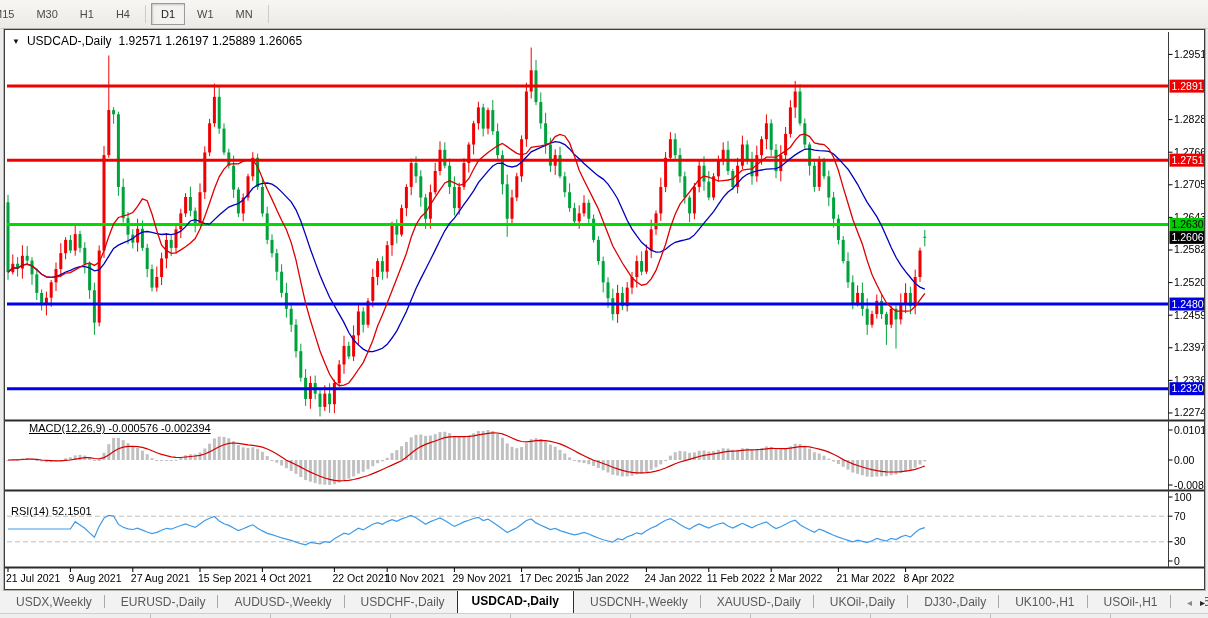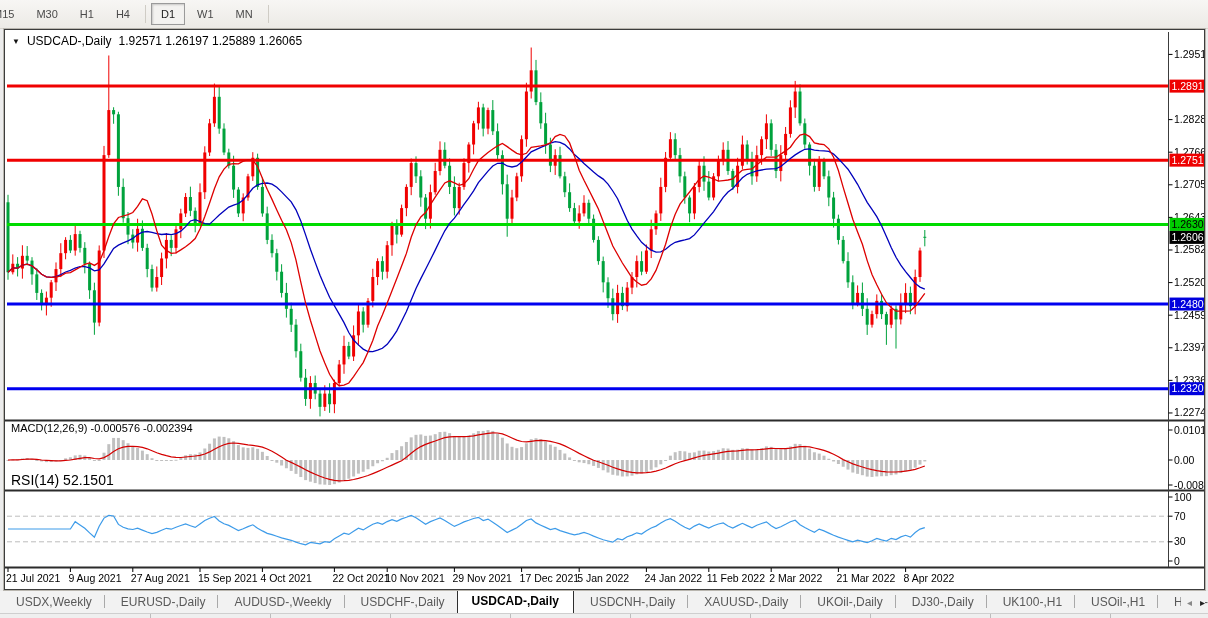--- a/index.html
+++ b/index.html
@@ -29,22 +29,22 @@
   .chart-window{
     position:absolute;left:4px;top:29px;width:1199px;height:559px;
     background:#ffffff;border:1px solid #3c3c3c;box-shadow:0 0 0 1px #b9b6af;
   }
   .chart-window svg{position:absolute;left:0;top:0;}
   .overlay-label{
     position:absolute;color:#000;white-space:pre;pointer-events:none;
   }
   .chart-title{left:7px;top:4px;font-size:12px;display:flex;align-items:center;gap:7px;}
   .chart-title .tri{font-size:8px;color:#111;}
-  .macd-label{left:6px;top:392px;font-size:11px;}
-  .rsi-label{left:6px;top:442px;font-size:14px;}
+  .macd-label{left:24px;top:392px;font-size:11px;text-decoration:underline;}
+  .rsi-label{left:6px;top:475px;font-size:11px;}
   
   .tabbar{
     position:absolute;left:0;top:591px;width:1208px;height:22px;
     background:#f2f2f2;display:flex;align-items:flex-end;overflow:hidden;
   }
   .tab{
     font-size:12px;color:#595959;padding:3px 12px 4px 16px;white-space:nowrap;
     cursor:default;
   }
   .tab.active{
@@ -782,21 +782,21 @@
 
 <div class="tabbar" id="tabbar">
     <div class="tab">USDX,Weekly</div>
     <div class="tab-sep"></div>
     <div class="tab">EURUSD-,Daily</div>
     <div class="tab-sep"></div>
     <div class="tab">AUDUSD-,Weekly</div>
     <div class="tab-sep"></div>
     <div class="tab">USDCHF-,Daily</div>
     <div class="tab active">USDCAD-,Daily</div>
-    <div class="tab">USDCNH-,Daily</div>
+    <div class="tab">USDCNH-,Weekly</div>
     <div class="tab-sep"></div>
     <div class="tab">XAUUSD-,Daily</div>
     <div class="tab-sep"></div>
     <div class="tab">UKOil-,Daily</div>
     <div class="tab-sep"></div>
     <div class="tab">DJ30-,Daily</div>
     <div class="tab-sep"></div>
     <div class="tab">UK100-,H1</div>
     <div class="tab-sep"></div>
     <div class="tab">USOil-,H1</div>

